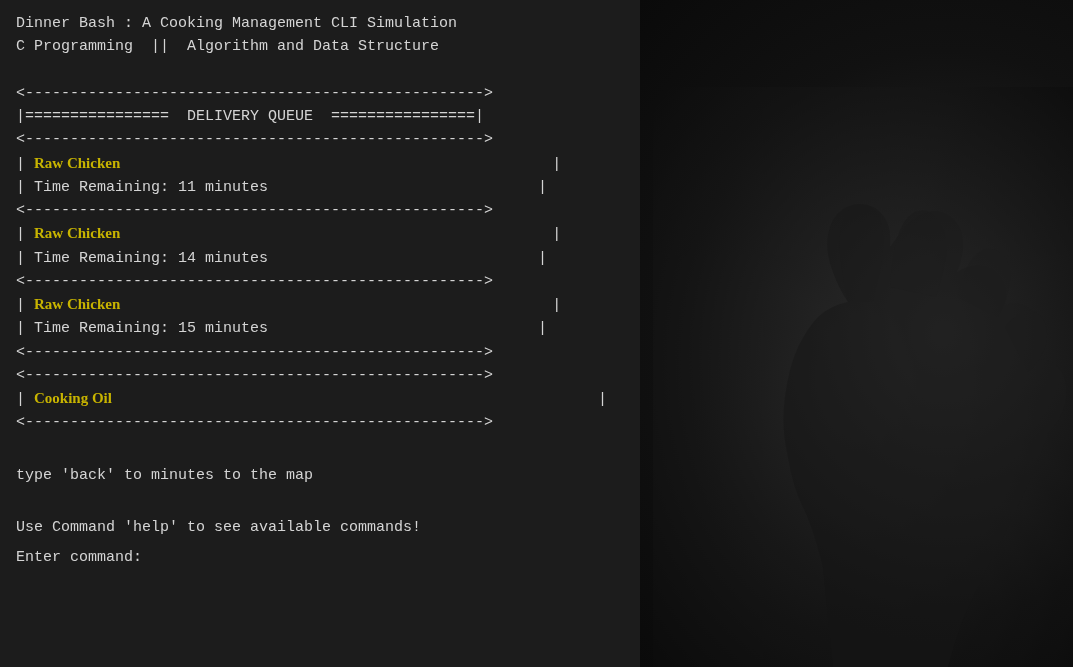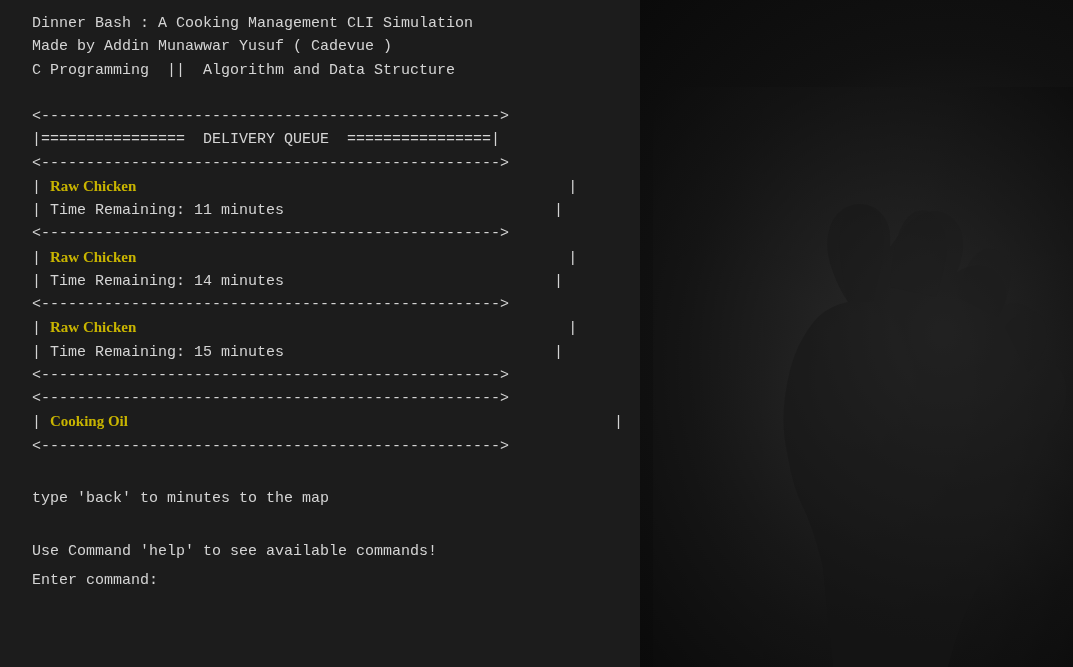--- a/index.html
+++ b/index.html
@@ -14,21 +14,21 @@
       background-color: #1a1a1a;
       display: flex;
       overflow: hidden;
       font-family: 'Courier New', Courier, monospace;
     }
 
     #terminal-panel {
       width: 640px;
       height: 667px;
       background-color: #1c1c1c;
-      padding: 12px 32px;
+      padding: 12px 16px;
       color: #d4d4d4;
       font-size: 15px;
       line-height: 1.55;
       overflow: hidden;
     }
 
     #image-panel {
       width: 433px;
       height: 667px;
       background-color: #111;
@@ -99,21 +99,20 @@
       align-items: flex-end;
     }
   </style>
 </head>
 <body>
 
 <div id="terminal-panel">
 
   
   <div class="header-line">Dinner Bash : A Cooking Management CLI Simulation</div>
-  <div class="header-line">Made by Addin Munawwar Yusuf ( Cadevue )</div>
   <div class="header-line">C Programming  ||  Algorithm and Data Structure</div>
 
   <br>
 
   
   <div class="separator">&lt;---------------------------------------------------&gt;</div>
   <div class="queue-header">|================  DELIVERY QUEUE  ================|</div>
   <div class="separator">&lt;---------------------------------------------------&gt;</div>
 
   

